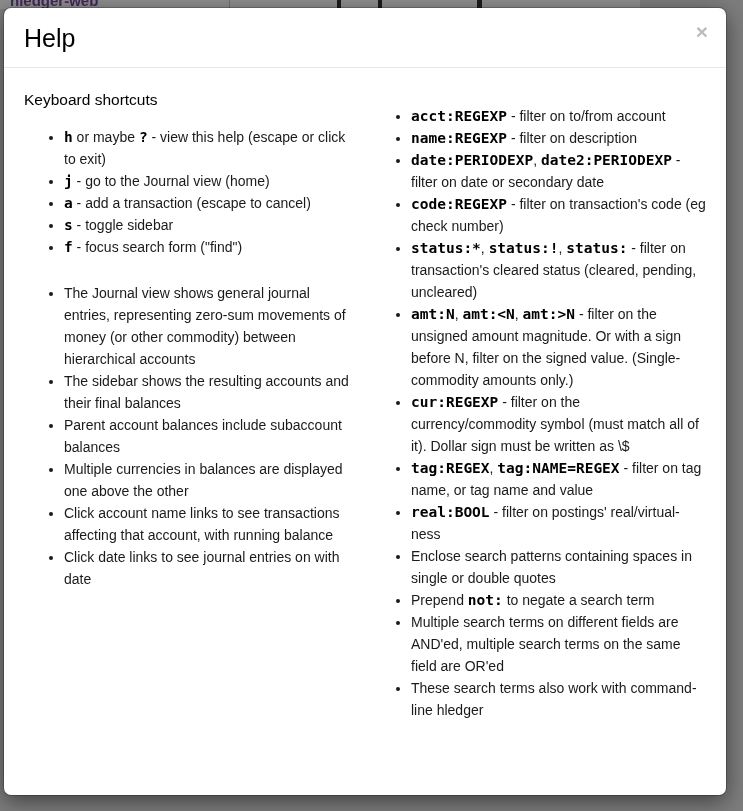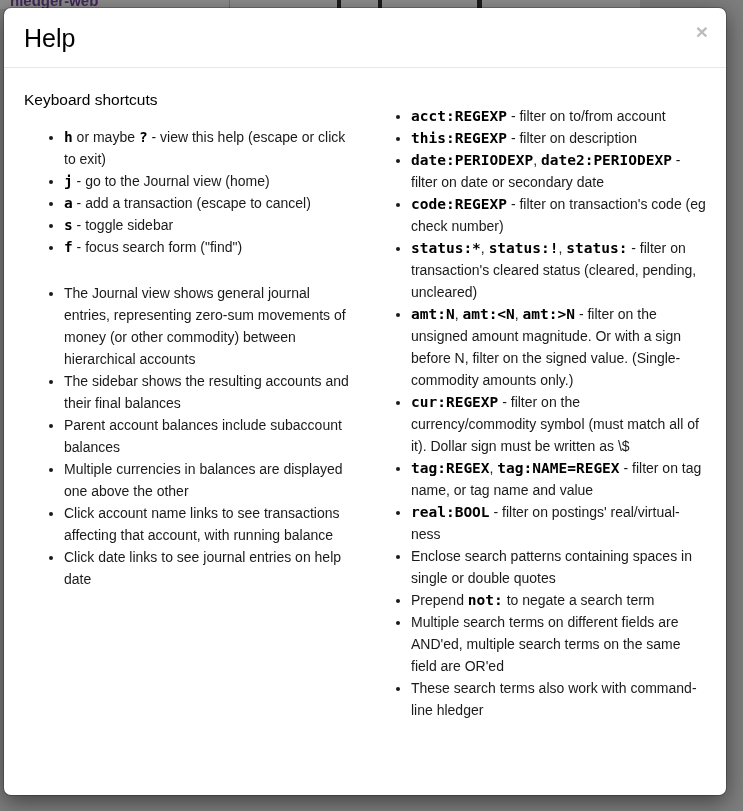--- a/index.html
+++ b/index.html
@@ -100,27 +100,27 @@
           <li><code>a</code> - add a transaction (escape to cancel)</li>
           <li><code>s</code> - toggle sidebar</li>
           <li><code>f</code> - focus search form ("find")</li>
         </ul>
         <ul class="help-list">
           <li>The Journal view shows general journal entries, representing zero-sum movements of money (or other commodity) between hierarchical accounts</li>
           <li>The sidebar shows the resulting accounts and their final balances</li>
           <li>Parent account balances include subaccount balances</li>
           <li>Multiple currencies in balances are displayed one above the other</li>
           <li>Click account name links to see transactions affecting that account, with running balance</li>
-          <li>Click date links to see journal entries on help date</li>
+          <li>Click date links to see journal entries on with date</li>
         </ul>
       </div>
     <div class="col">
         <ul class="help-list">
           <li><code>acct:REGEXP</code> - filter on to/from account</li>
-          <li><code>this:REGEXP</code> - filter on description</li>
+          <li><code>name:REGEXP</code> - filter on description</li>
           <li><code>date:PERIODEXP</code>, <code>date2:PERIODEXP</code> - filter on date or secondary date</li>
           <li><code>code:REGEXP</code> - filter on transaction's code (eg check number)</li>
           <li><code>status:*</code>, <code>status:!</code>, <code>status:</code> - filter on transaction's cleared status (cleared, pending, uncleared)</li>
           <li><code>amt:N</code>, <code>amt:&lt;N</code>, <code>amt:&gt;N</code> - filter on the unsigned amount magnitude. Or with a sign before N, filter on the signed value. (Single-commodity amounts only.)</li>
           <li><code>cur:REGEXP</code> - filter on the currency/commodity symbol (must match all of it). Dollar sign must be written as \$</li>
           <li><code>tag:REGEX</code>, <code>tag:NAME=REGEX</code> - filter on tag name, or tag name and value</li>
           <li><code>real:BOOL</code> - filter on postings' real/virtual-ness</li>
           <li>Enclose search patterns containing spaces in single or double quotes</li>
           <li>Prepend <code>not:</code> to negate a search term</li>
           <li>Multiple search terms on different fields are AND'ed, multiple search terms on the same field are OR'ed</li>

